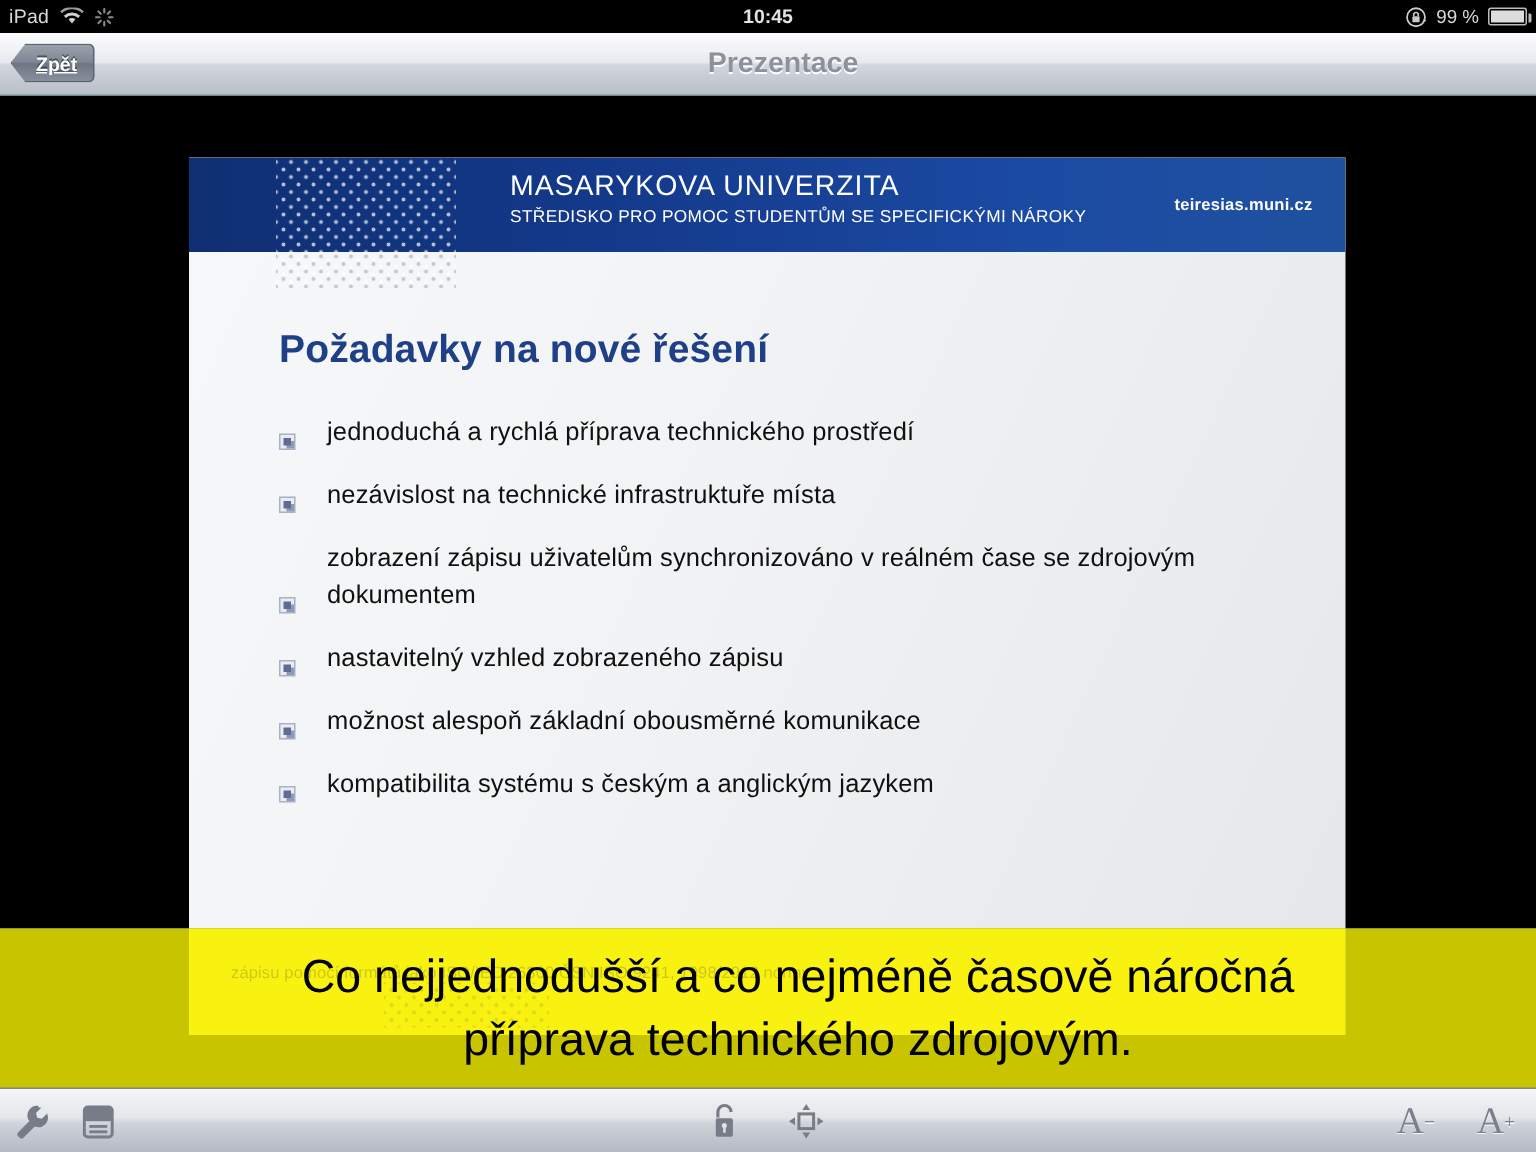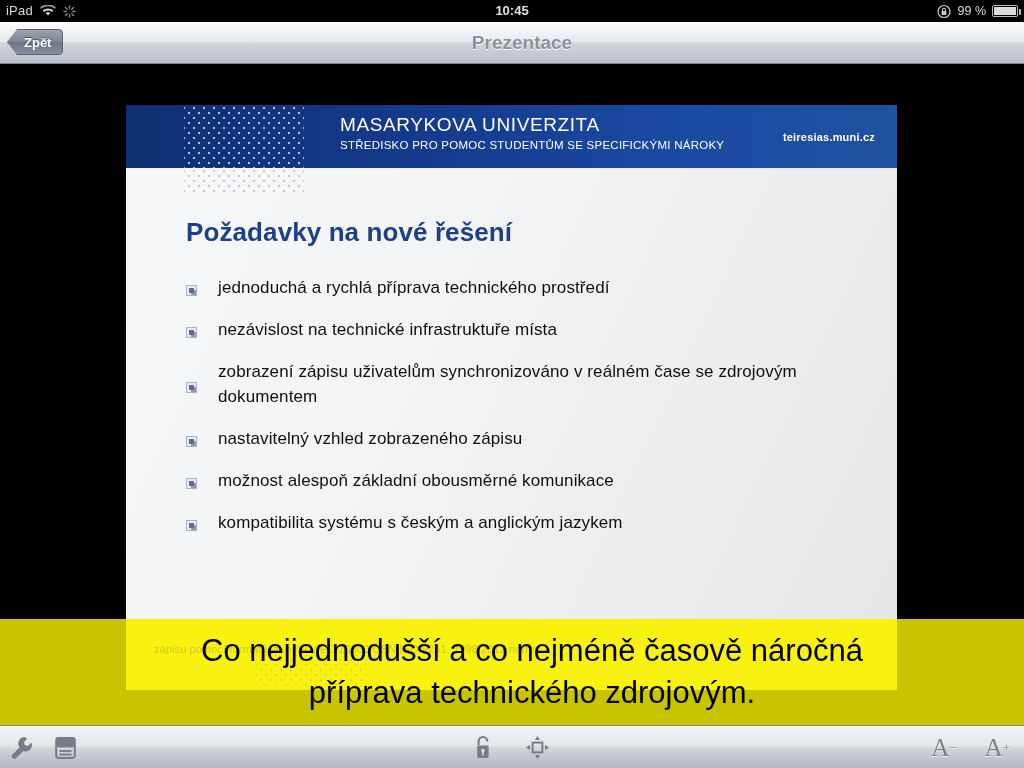--- a/index.html
+++ b/index.html
@@ -50,20 +50,21 @@
   }
   .backbtn {
     position:absolute; left:7px; top:7px; height:26px; padding:0 11px 0 16px;
     display:flex; align-items:center;
     font-size:13px; font-weight:bold; color:#ffffff;
     text-shadow:0 -1px 0 rgba(0,0,0,.45);
     background:linear-gradient(to bottom,#9ba2ad 0%,#7e8694 48%,#6e7685 52%,#878f9c 100%);
     border:1px solid #5d636f; border-radius:4px;
     clip-path:polygon(10px 0,100% 0,100% 100%,10px 100%,0 50%);
     cursor:pointer;
+    text-decoration:underline;
   }
 
   
   .stage { position:absolute; left:0; top:64px; width:1024px; height:555px; background:#000; }
 
   .slide {
     position:absolute; left:126px; top:41px; width:771px; height:514px;
     background:linear-gradient(115deg,#f7f8f9 0%,#f2f3f4 42%,#e6e7e9 100%);
     overflow:hidden;
   }
@@ -96,21 +97,21 @@
     font-size:11px; font-weight:bold; color:#ffffff; letter-spacing:.2px;
   }
 
   
   .slide-body { position:relative; padding:0; }
   .slide-title {
     position:absolute; left:60px; top:49px;
     font-size:26px; font-weight:bold; color:#1f3f86; letter-spacing:.1px;
   }
   .bullets { position:absolute; left:60px; top:107px; width:670px; }
-  .bullet { display:flex; align-items:center; margin-bottom:17px; }
+  .bullet { display:flex; align-items:flex-end; margin-bottom:17px; }
   .bullet .bmark {
     flex:0 0 auto; width:11px; height:11px; margin:6px 21px 0 0;
     background:#e9ecf3; border:1px solid #a9b1c4; position:relative;
   }
   .bullet .bmark::after {
     content:""; position:absolute; left:2px; top:2px; width:5px; height:5px;
     background:#5e6c92; box-shadow:2px 2px 0 0 #8d99b7;
   }
   .bullet .btext { font-size:17px; color:#101010; line-height:25px; letter-spacing:.1px; }
 

